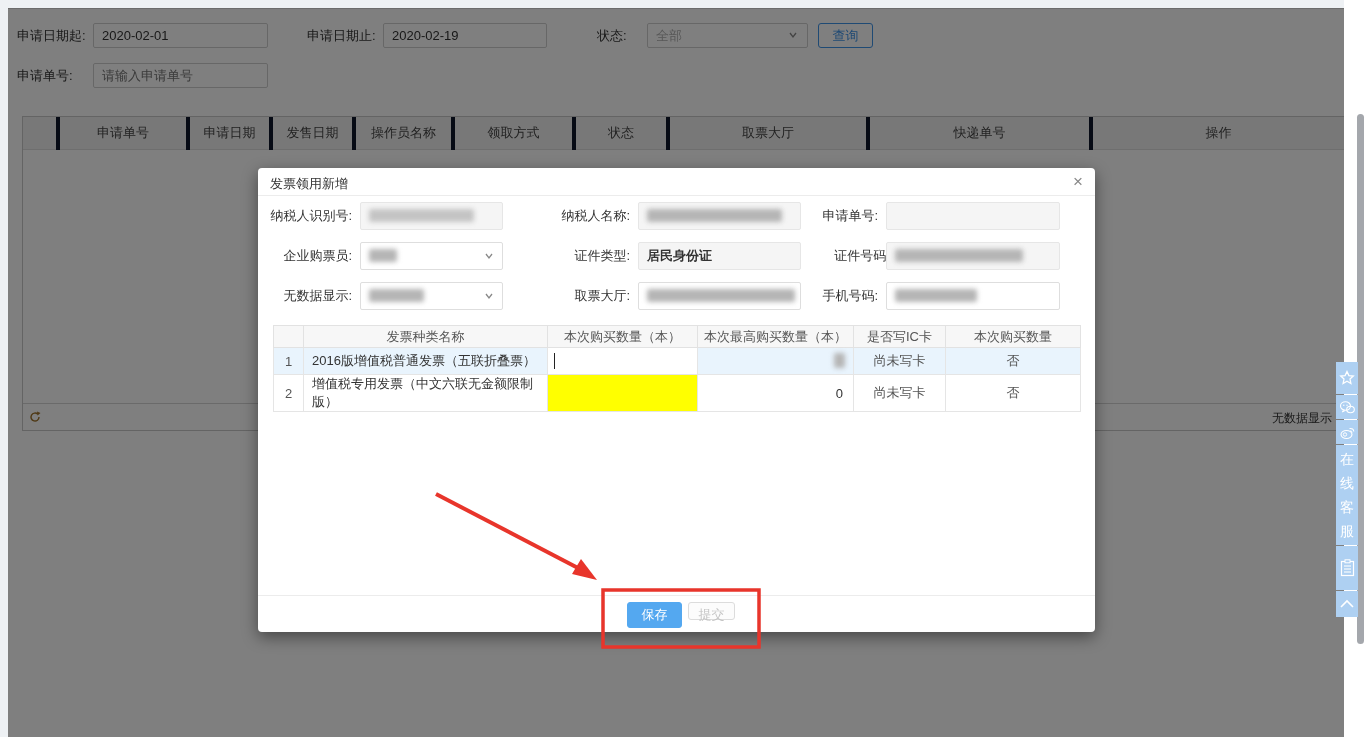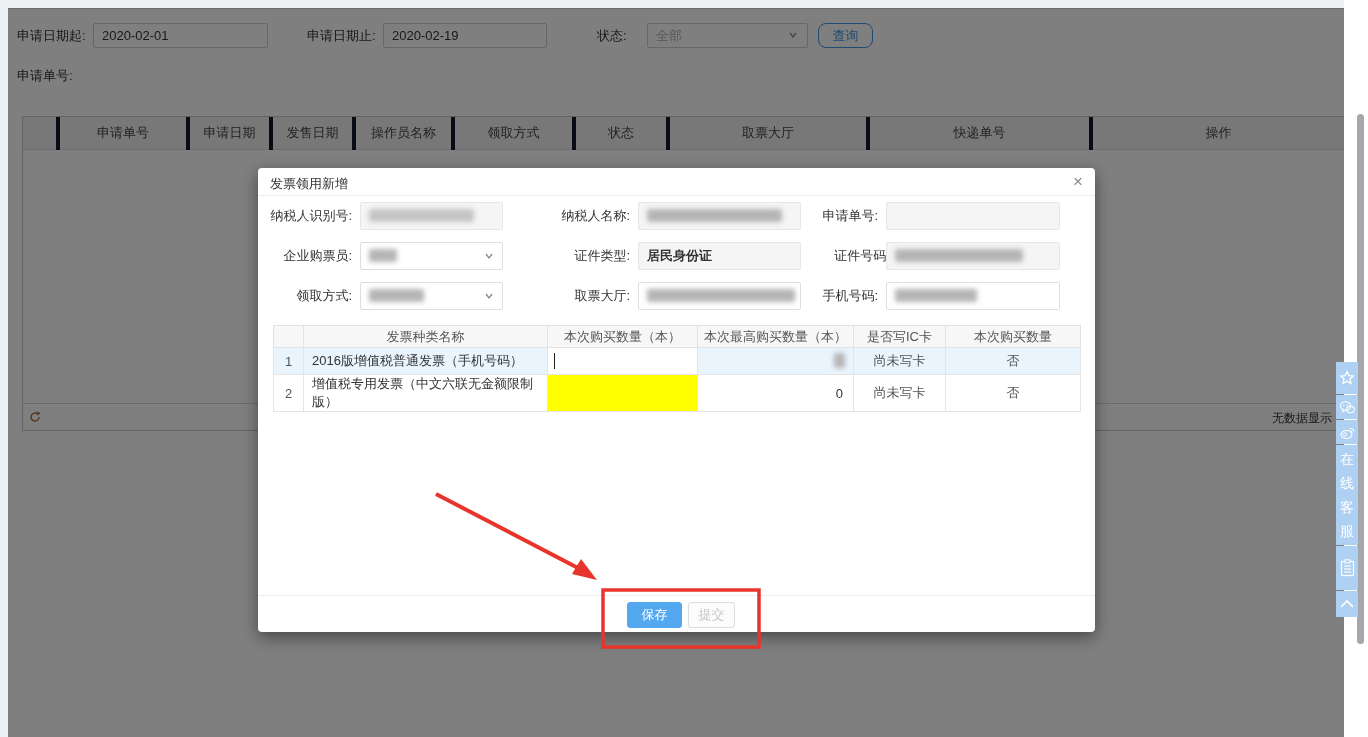--- a/index.html
+++ b/index.html
@@ -13,21 +13,21 @@
   .scroll-thumb{ position:absolute; left:13px; top:114px; width:7px; height:530px; background:#a4a7ac; border-radius:4px; }
 
   
   .page { position:absolute; left:8px; top:8px; width:1336px; height:729px; background:#ffffff; z-index:2; border-top:1px solid #d8d8d8; }
   .overlay { position:absolute; left:8px; top:8px; width:1336px; height:729px; background:rgba(0,0,0,0.50); z-index:5; }
 
   .flabel { position:absolute; height:25px; line-height:25px; text-align:left; color:#333; }
   .finput { position:absolute; height:25px; line-height:23px; border:1px solid #cfcfcf; border-radius:2px; background:#fff; padding:0 8px; font-size:13px; color:#333; font-family:inherit; }
   .fselect { position:absolute; height:25px; line-height:23px; border:1px solid #cfcfcf; border-radius:2px; background:#fff; padding:0 8px; color:#b0b0b0; }
   .fselect .chev { position:absolute; right:10px; top:7px; width:8px; height:8px; }
-  .btn-query { position:absolute; width:55px; height:25px; border:1px solid #3f94e8; border-radius:8px; background:transparent; color:#3f94e8; font-size:13px; text-align:center; line-height:23px; cursor:pointer; }
+  .btn-query { position:absolute; width:55px; height:25px; border:1px solid #3f94e8; border-radius:3px; background:transparent; color:#3f94e8; font-size:13px; text-align:center; line-height:23px; cursor:pointer; }
 
   .outer-table { position:absolute; left:14px; top:107px; width:1323px; height:315px; border:1px solid #c9c9c9; }
   .outer-table table { border-collapse:collapse; width:100%; table-layout:fixed; }
   .outer-table th { height:32px; background:#f1f1f1; border-right:4px solid #0f172a; border-bottom:1px solid #dcdcdc; font-weight:normal; color:#444; font-size:13px; }
   .outer-table th:last-child { border-right:none; }
   .pager { position:absolute; left:0; bottom:0; width:100%; height:27px; border-top:1px solid #d5d5d5; }
   .pager .reload { position:absolute; left:5px; top:6px; }
   .pager .empty { position:absolute; right:12px; top:6px; color:#333; font-size:12px; }
 
   
@@ -51,21 +51,21 @@
   .inv-table td.name { text-align:left; padding-left:8px; color:#333; }
   tr.selected td { background:#e9f4fd; }
   td.edit-cell { background:#fff !important; text-align:left; padding-left:6px; }
   .caret { display:inline-block; width:1px; height:16px; background:#222; vertical-align:middle; }
   td.yellow-cell { background:#ffff00 !important; }
   td.num { text-align:right; padding-right:10px; color:#333; }
   td.maxqty { text-align:right; padding-right:8px; }
 
   .modal-footer { position:absolute; left:0; bottom:0; width:100%; height:37px; border-top:1px solid #ececec; }
   .btn-save { position:absolute; left:369px; top:6px; width:55px; height:26px; background:#54a8f0; border:1px solid #54a8f0; border-radius:3px; color:#fff; font-size:13px; text-align:center; line-height:24px; cursor:pointer; }
-  .btn-submit { position:absolute; left:430px; top:6px; width:47px; height:26px; background:#fcfcfc; border:1px solid #dcdcdc; border-radius:3px; color:#c3c3c3; font-size:13px; text-align:center; line-height:24px; }
+  .btn-submit { position:absolute; left:430px; top:6px; width:47px; height:18px; background:#fcfcfc; border:1px solid #dcdcdc; border-radius:3px; color:#c3c3c3; font-size:13px; text-align:center; line-height:24px; }
 
   
   .sidebar { position:absolute; left:1336px; top:362px; width:22px; z-index:9; }
   .sb-block { width:22px; background:#aed0f2; margin-bottom:1px; display:flex; align-items:center; justify-content:center; flex-direction:column; }
   .sb-service { color:#fff; font-size:14px; line-height:24px; text-align:center; padding:2px 0; }
 
   
   .anno { position:absolute; left:0; top:0; width:1368px; height:737px; z-index:20; pointer-events:none; }
 </style>
 </head>
@@ -83,20 +83,21 @@
   <div class="flabel" style="left:589px; top:14px; width:40px;">状态:</div>
   <div class="fselect" style="left:639px; top:14px; width:161px;">
     <span>全部</span>
     <svg class="chev" viewBox="0 0 8 8">
         <polyline points="1,2 4,6 7,2" fill="none" stroke="#888" stroke-width="1.3"></polyline>
       </svg>
   </div>
   <div class="btn-query" style="left:810px; top:14px;">查询</div>
 
   <div class="flabel" style="left:9px; top:54px; width:71px;">申请单号:</div>
+  <input class="finput" style="left: 85px; top: 54px; width: 175px; color: rgb(184, 184, 184);" placeholder="请输入申请单号">
 
   <div class="outer-table">
     <table>
       <colgroup>
         <col style="width:35px">
           <col style="width:130px">
           <col style="width:83px">
           <col style="width:83px">
           <col style="width:99px">
         <col style="width:121px">
@@ -154,21 +155,21 @@
     <span class="blur dark" style="width:28px;"></span>
     <svg class="chev" viewBox="0 0 8 8">
         <polyline points="1,2 4,6 7,2" fill="none" stroke="#888" stroke-width="1.3"></polyline>
       </svg>
   </div>
   <div class="mlabel" style="left:290px; top:74px; width:82px;">证件类型:</div>
   <div class="mfield readonly" style="left:380px; top:74px; width:163px; font-weight:bold; color:#333;">居民身份证</div>
   <div class="mlabel" style="left:564px; top:74px; width:80px;text-align:center;">证件号码:</div>
   <div class="mfield readonly" style="left:628px; top:74px; width:174px;"><span class="blur dark" style="width:128px;"></span></div>
 
-  <div class="mlabel" style="left:10px; top:114px; width:84px;">领取方式:</div>
+  <div class="mlabel" style="left:10px; top:114px; width:84px;">无数据显示:</div>
   <div class="mfield select" style="left:102px; top:114px; width:143px;">
     <span class="blur dark" style="width:55px;"></span>
     <svg class="chev" viewBox="0 0 8 8">
         <polyline points="1,2 4,6 7,2" fill="none" stroke="#888" stroke-width="1.3"></polyline>
       </svg>
   </div>
   <div class="mlabel" style="left:290px; top:114px; width:82px;">取票大厅:</div>
   <div class="mfield" style="left:380px; top:114px; width:163px;"><span class="blur dark" style="width:148px;"></span></div>
   <div class="mlabel" style="left:540px; top:114px; width:80px;">手机号码:</div>
   <div class="mfield" style="left:628px; top:114px; width:174px;"><span class="blur dark" style="width:82px;"></span></div>
@@ -187,21 +188,21 @@
           <tr>
         <th></th>
         <th>发票种类名称</th>
         <th>本次购买数量（本）</th>
         <th>本次最高购买数量（本）</th>
         <th>是否写IC卡</th>
         <th>本次购买数量</th>
       </tr>
       <tr class="selected">
         <td>1</td>
-        <td class="name">2016版增值税普通发票（手机号码）</td>
+        <td class="name">2016版增值税普通发票（五联折叠票）</td>
         <td class="edit-cell"><span class="caret"></span></td>
         <td class="maxqty"><span class="blur dark" style="width:11px; height:15px;"></span></td>
         <td>尚未写卡</td>
         <td>否</td>
       </tr>
       <tr>
         <td>2</td>
         <td class="name">增值税专用发票（中文六联无金额限制版）</td>
         <td class="yellow-cell"></td>
         <td class="num">0</td>

